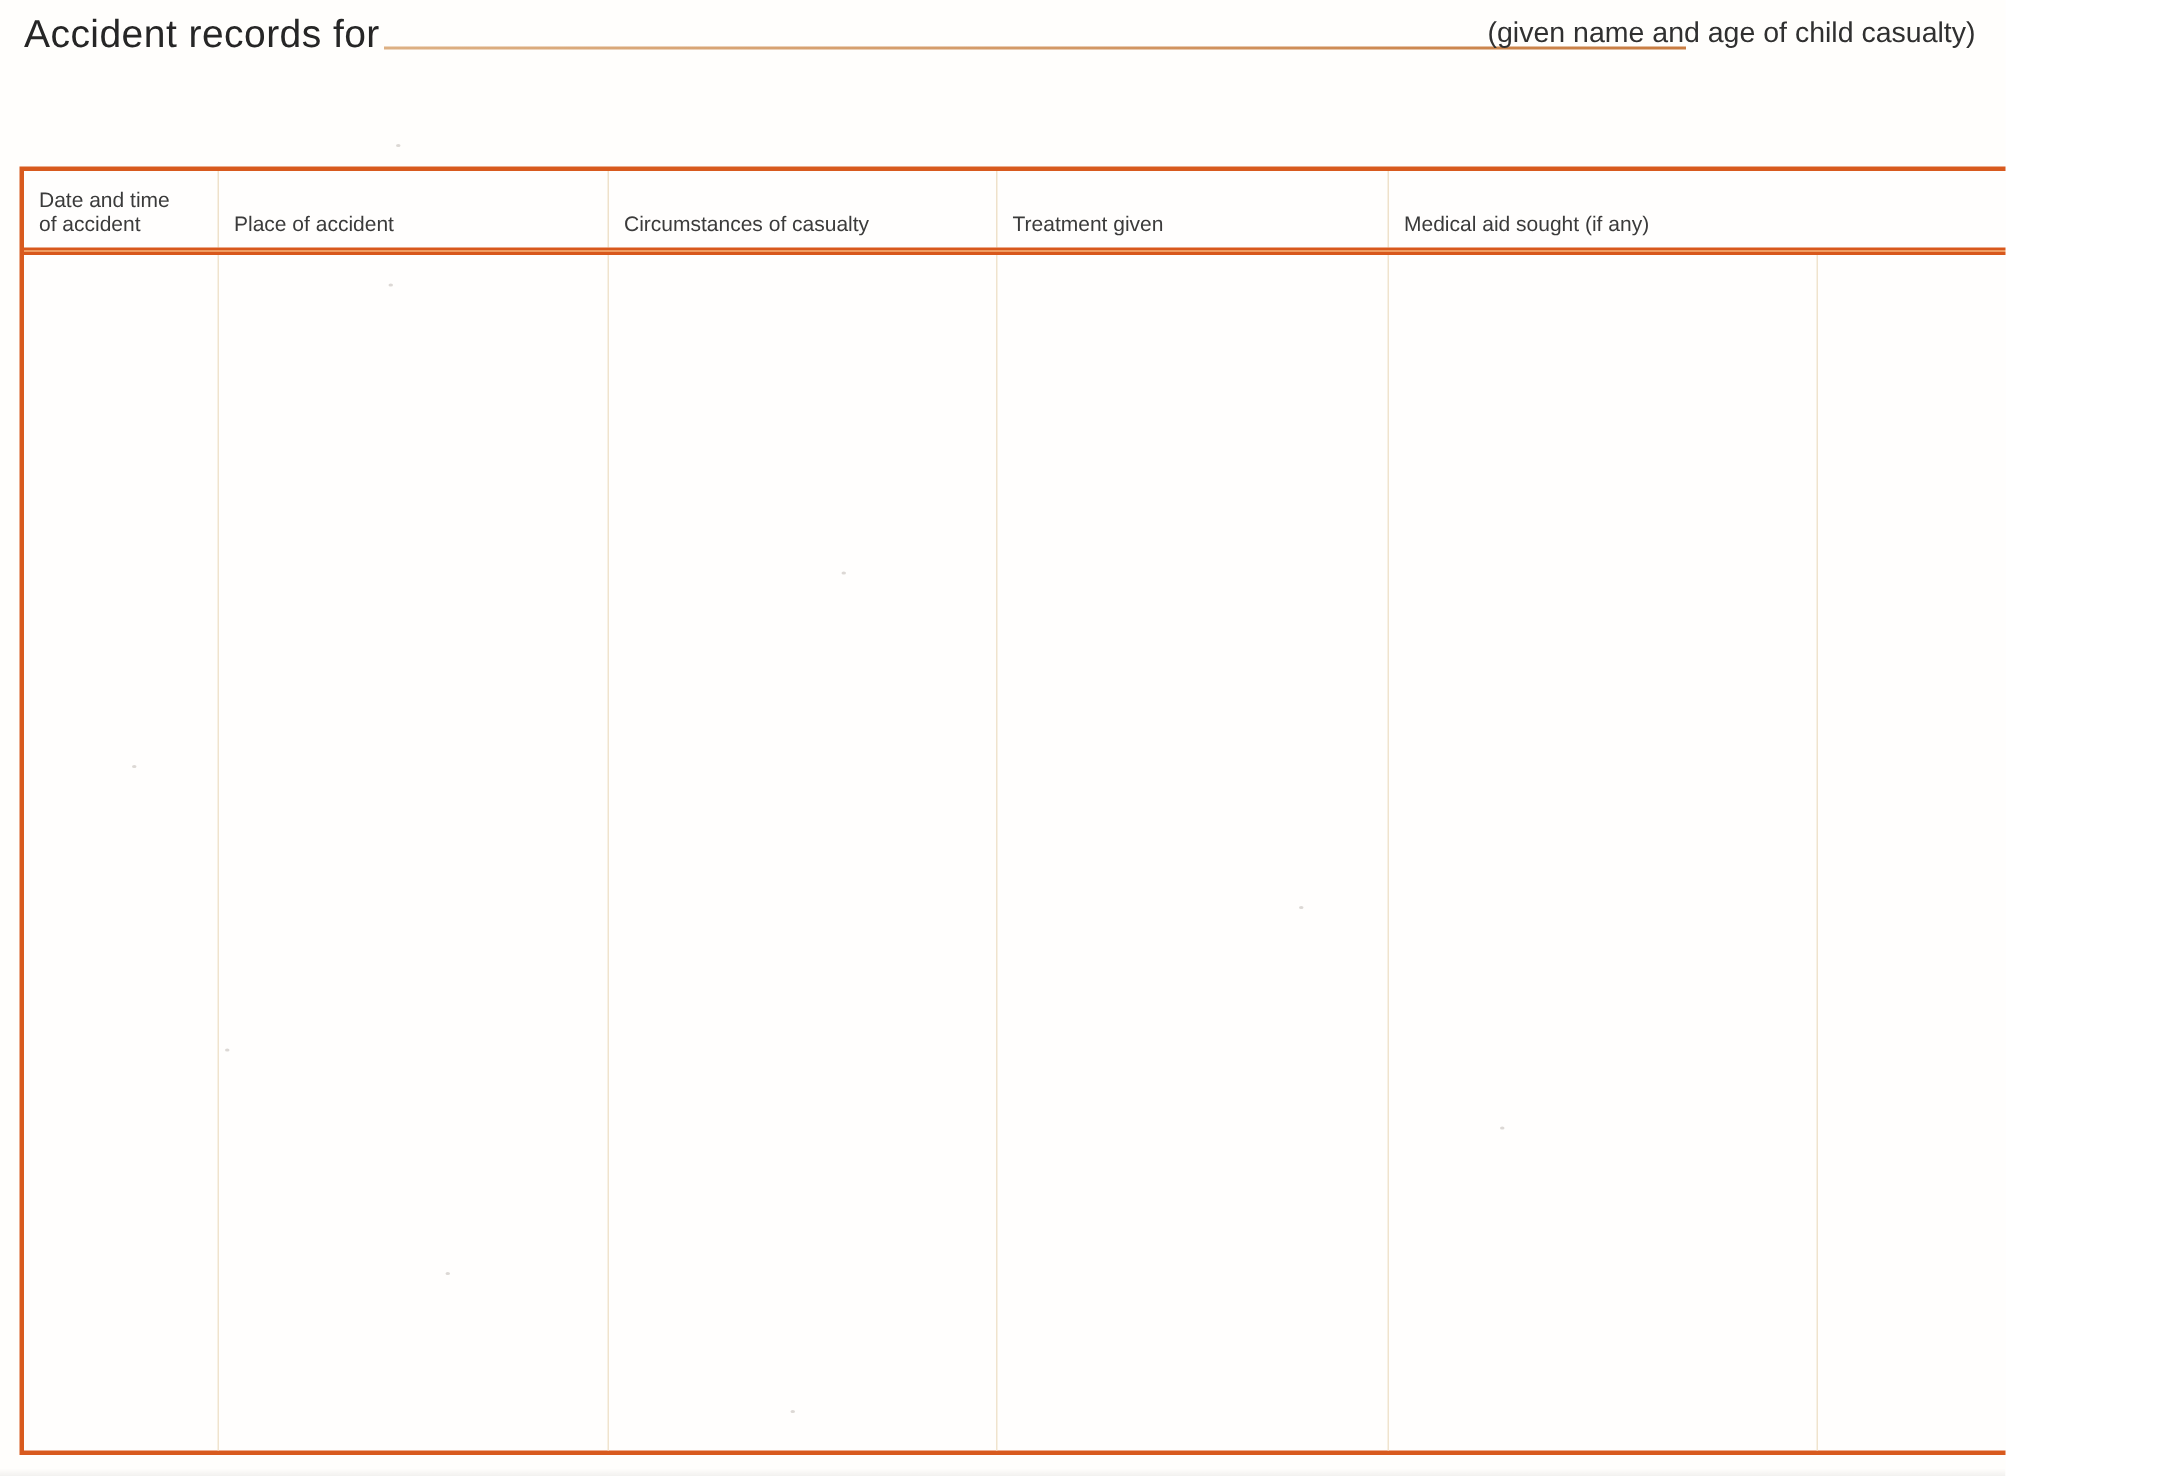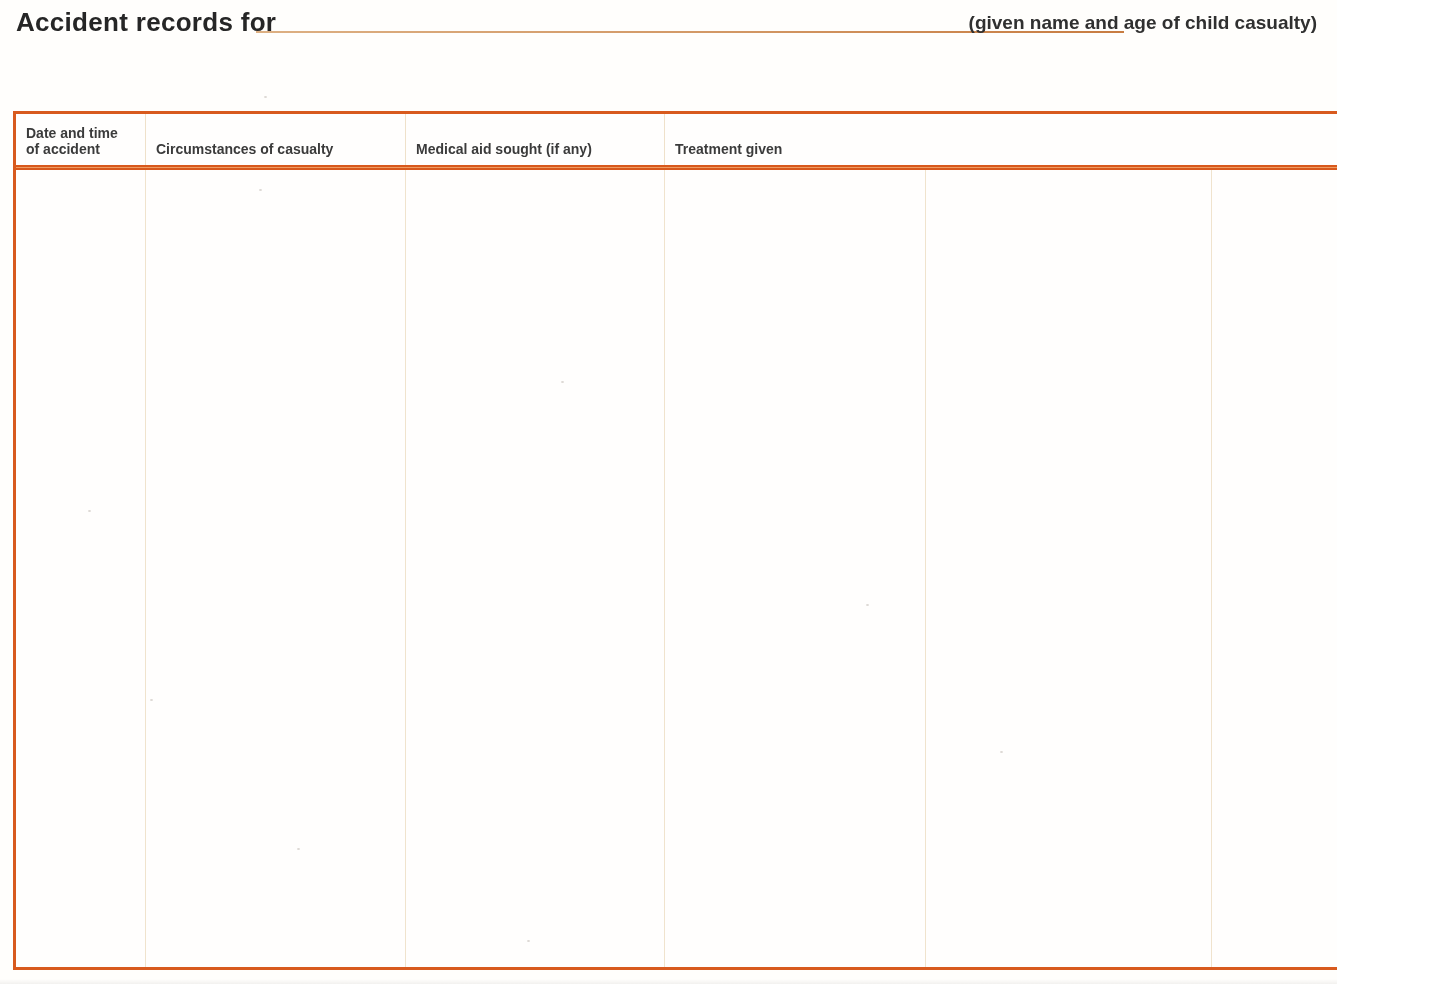--- a/index.html
+++ b/index.html
@@ -7,21 +7,20 @@
   body {
     font-family: "Liberation Sans", "DejaVu Sans", sans-serif;
     color: #2b2b2b;
   }
   .page {
     position: relative;
     width: 1337px;
     height: 984px;
     background: #fffefc;
     overflow: hidden;
-    font-weight: bold;
   }
 
   
   .page-title {
     position: absolute;
     left: 16px;
     top: 7px;
     font-size: 26px;
     letter-spacing: 0.3px;
     color: #262626;
@@ -119,27 +118,30 @@
 
   <div class="name-caption">(given name and age of child casualty)</div>
 
   <div class="accident-table">
 
     <div class="grid-row header-row">
       <div class="header-cell">
         <span>Date and time of accident</span>
       </div>
       <div class="header-cell">
+        <span>Place of accident</span>
+      </div>
+      <div class="header-cell">
         <span>Circumstances of casualty</span>
       </div>
       <div class="header-cell">
-        <span>Medical aid sought (if any)</span>
+        <span>Treatment given</span>
       </div>
       <div class="header-cell">
-        <span>Treatment given</span>
+        <span>Medical aid sought (if any)</span>
       </div>
     </div>
 
     <div class="header-divider"></div>
 
     <div class="grid-row body-row">
       <div class="body-cell"></div>
       <div class="body-cell"></div>
       <div class="body-cell"></div>
       <div class="body-cell"></div>

